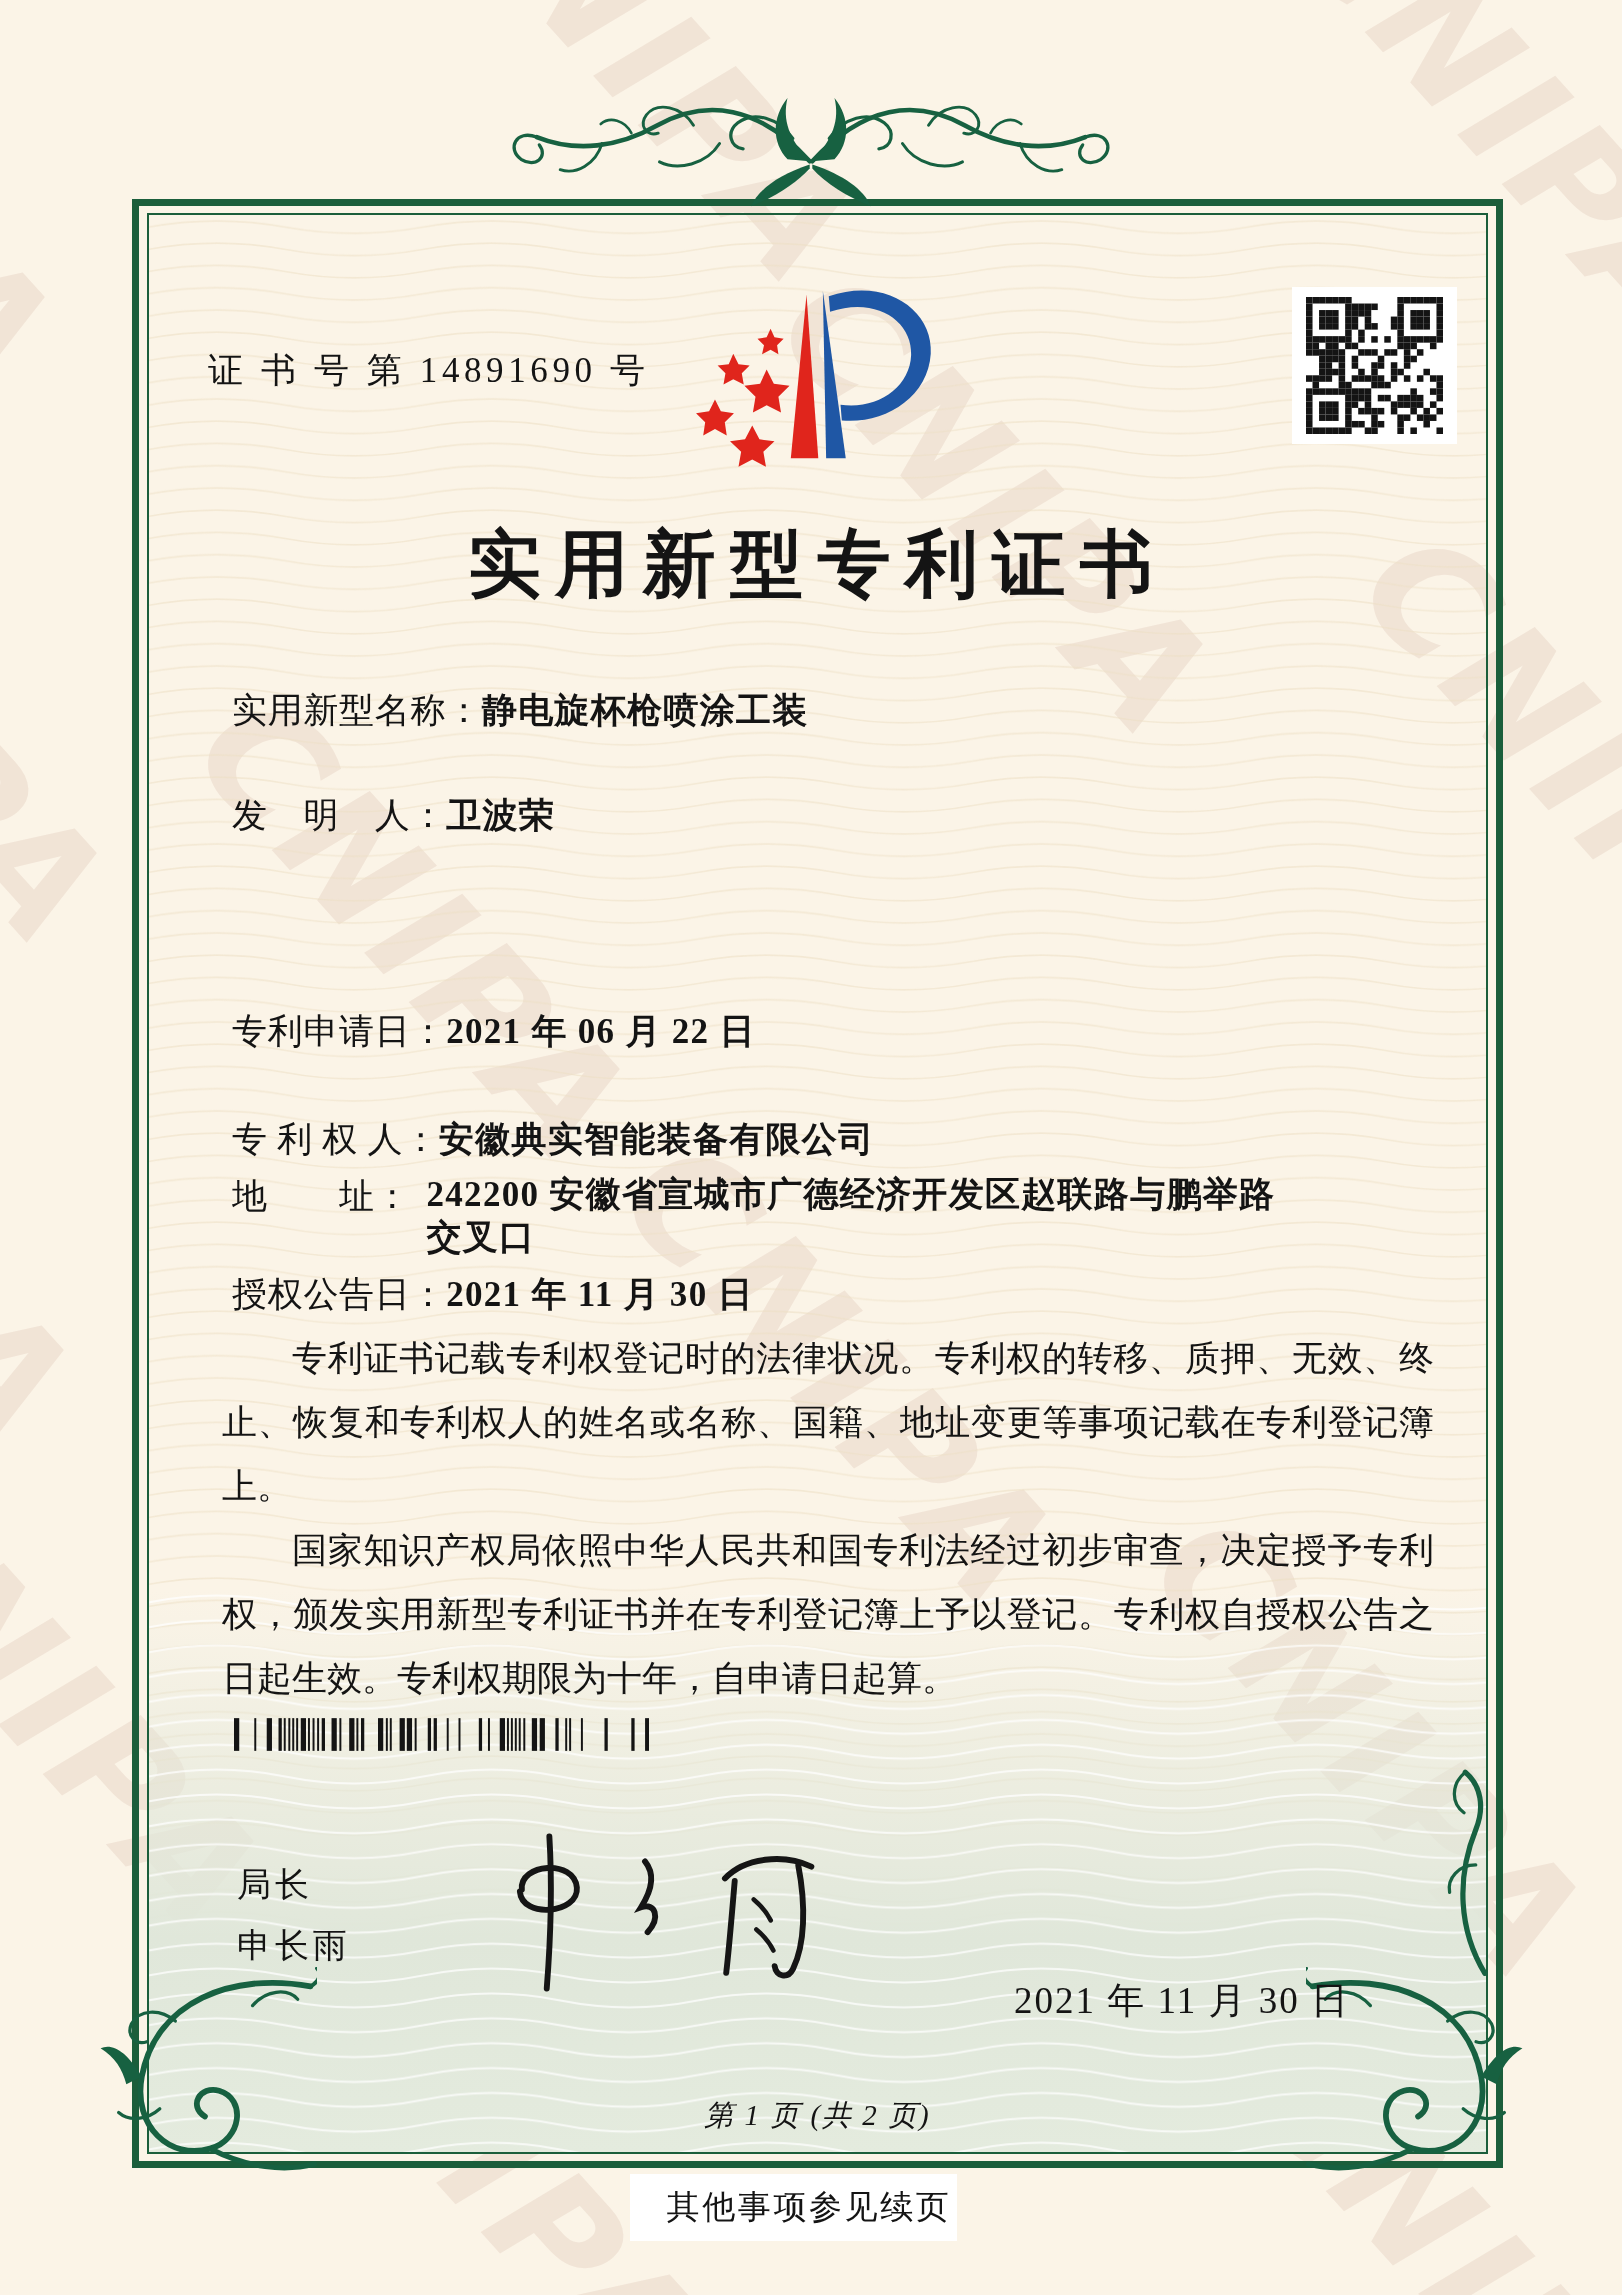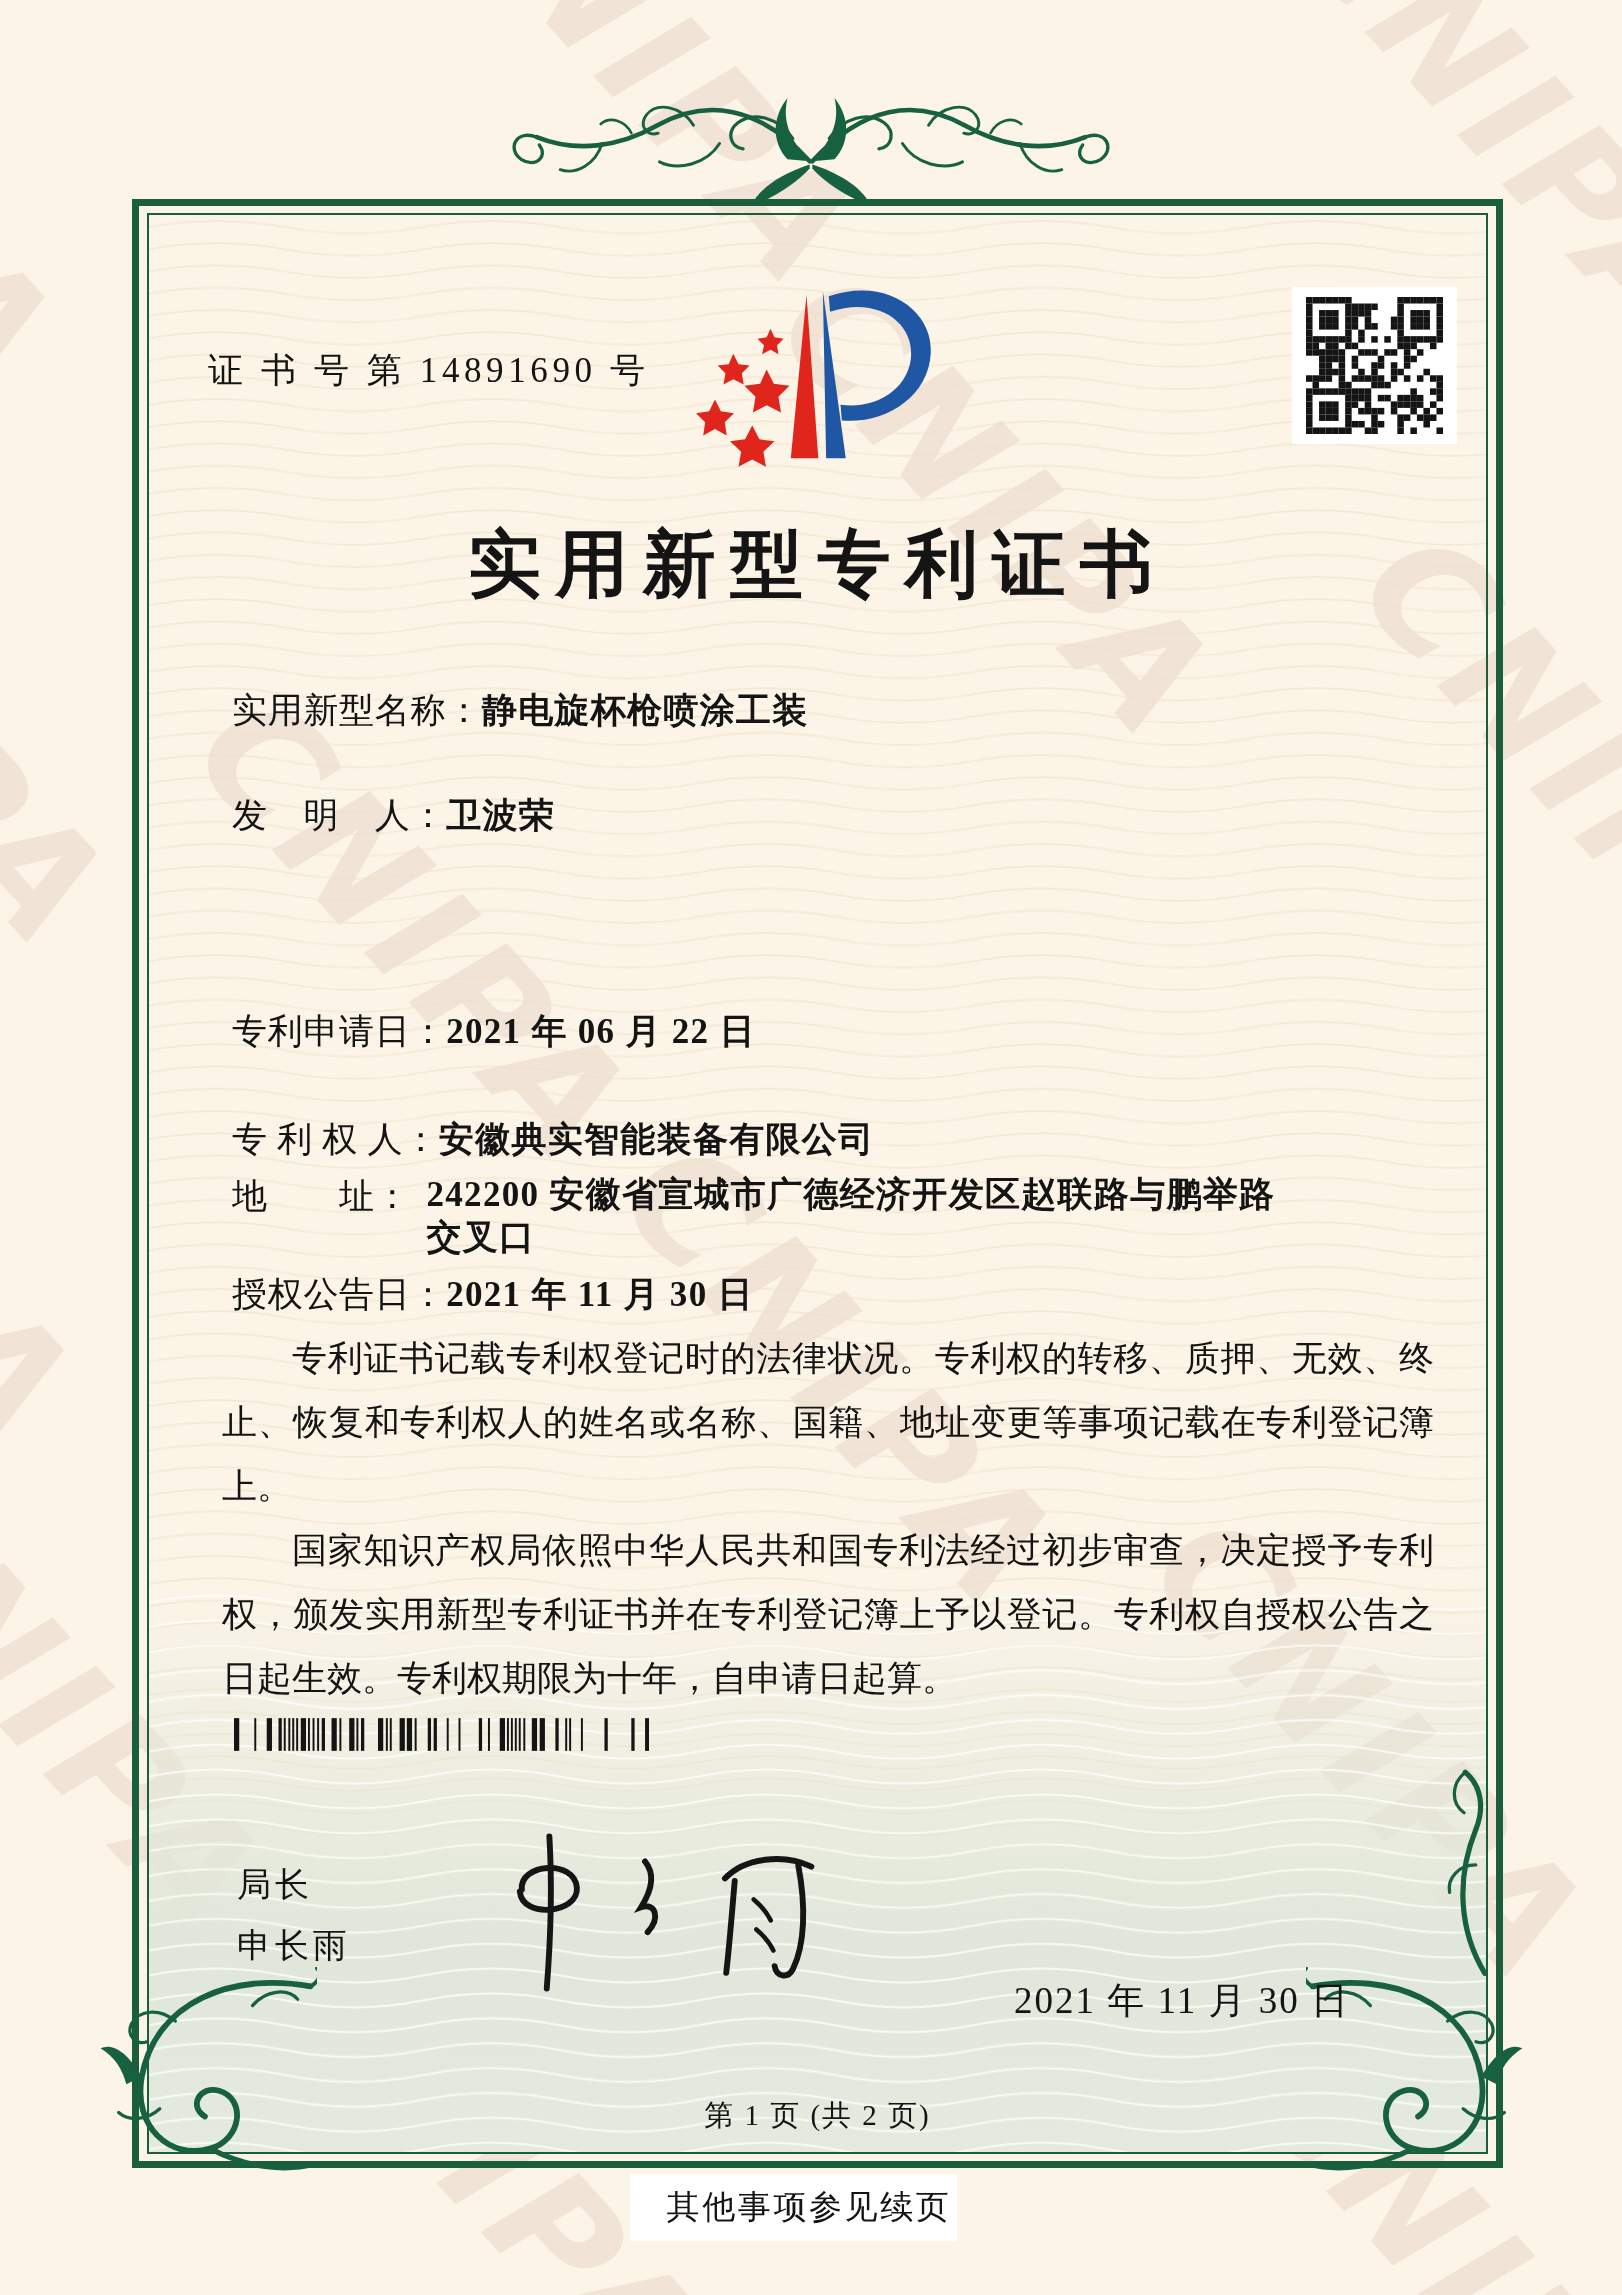--- a/index.html
+++ b/index.html
@@ -43,21 +43,21 @@
   .field{left:232px;font-size:35px;letter-spacing:0.7px;white-space:nowrap;}
   .field .fvalue{letter-spacing:1.3px;font-weight:bold;}
   .field-addr .fvalue{display:inline-block;white-space:normal;width:870px;vertical-align:top;line-height:43px;margin-left:16px;}
   .grant-no{left:830px;}
   .body-text{left:222px;top:1327px;width:1212px;font-size:35px;line-height:64px;text-align:justify;}
   .body-text p{margin:0;text-indent:2em;}
   .barcode{left:234px;top:1718px;width:415px;height:33px;}
   .signer{left:237px;font-size:34px;font-family:"Liberation Sans","DejaVu Sans",sans-serif;letter-spacing:3.9px;font-weight:500;}
   .sig-box{left:476px;top:1827px;width:393px;height:171px;}
   .issue-date{left:1014px;top:1976px;font-size:37px;letter-spacing:2px;}
-  .page-num{left:148px;top:2096px;width:1339px;text-align:center;font-size:29px;letter-spacing:2px;}
+  .page-num{left:148px;top:2096px;width:1339px;text-align:center;font-size:29px;letter-spacing:2px;font-style:italic;}
   .cont-box{
     left:630px;top:2174px;width:296px;height:67px;background:#ffffff;
     display:flex;align-items:center;justify-content:center;
     font-size:33px;letter-spacing:2.6px;padding-left:31px;
   }
 </style>
 </head>
 <body>
 
 <div class="page">

